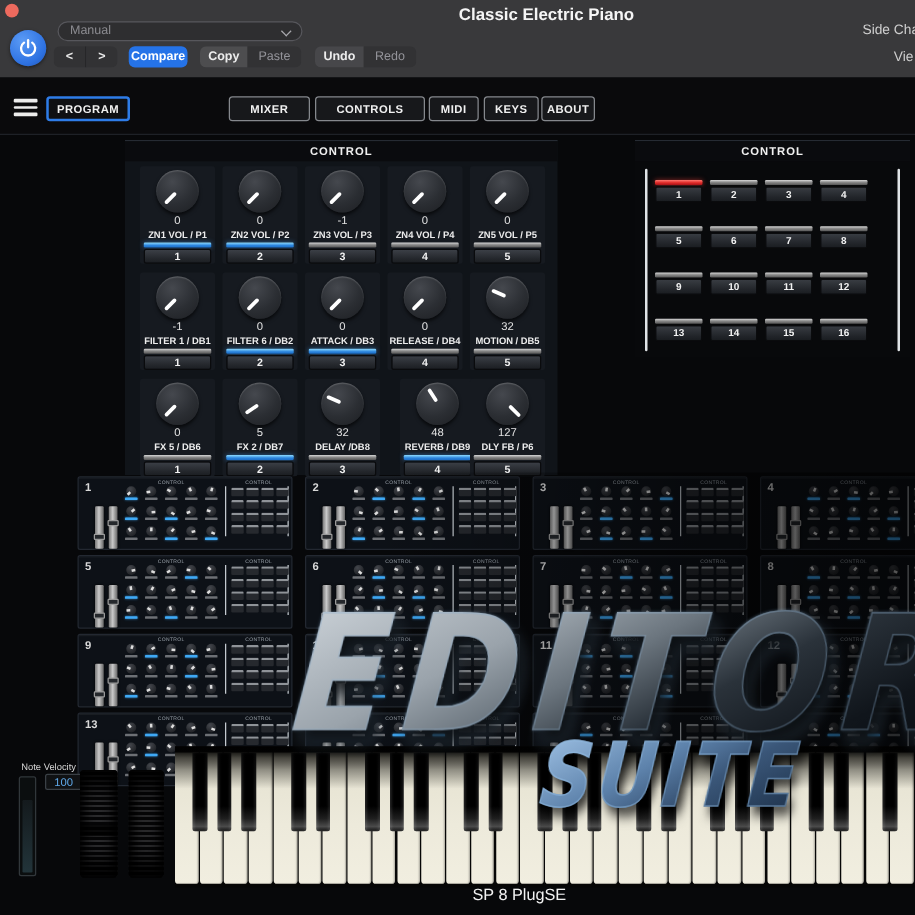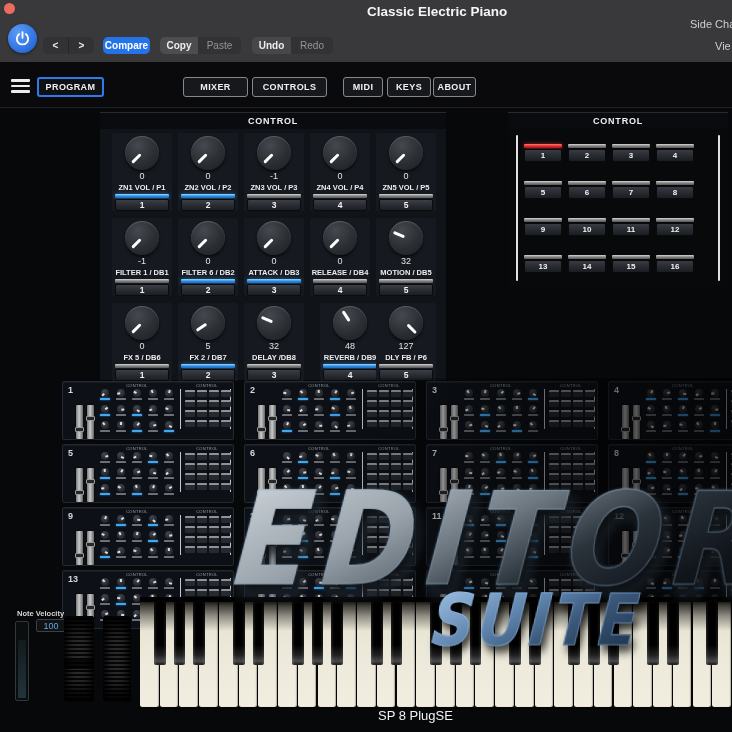--- a/index.html
+++ b/index.html
@@ -40,21 +40,21 @@
 
   
   #menubar{position:absolute;left:0;top:62px;width:732px;height:46px;background:#0a0a0c;border-bottom:1px solid #1e2127;}
   #hamburger{position:absolute;left:11px;top:79px;width:19px;}
   #hamburger div{height:2.5px;background:#ececec;border-radius:1px;margin-bottom:3px;}
   .nav-btn{position:absolute;top:77px;height:20px;border:1px solid #85888d;border-radius:3px;
            background:#17181b;color:#f0f0f0;font-size:9px;font-weight:bold;letter-spacing:.4px;
            display:flex;align-items:center;justify-content:center;}
   #tab-program{left:37px;width:67px;border:2px solid #2e7ce8;background:#0f1013;}
   #tab-mixer{left:183px;width:65px;}
-  #tab-controls{left:252px;width:75px;}
+  #tab-controls{left:252px;width:88px;}
   #tab-midi{left:343px;width:40px;}
   #tab-keys{left:387px;width:44px;}
   #tab-about{left:433px;width:43px;}
 
   
   #knob-panel{position:absolute;left:100px;top:112px;width:346px;height:268px;background:#101419;
               border-top:1px solid #262b33;}
   .panel-header{position:absolute;left:0;top:0;width:100%;height:16px;background:#0a0b0e;color:#f0f0f0;
                 font-size:9px;font-weight:bold;letter-spacing:.8px;text-align:center;line-height:16px;}
   .knob-cell{position:absolute;width:60px;height:78px;background:#161a20;border-radius:2px;}
@@ -99,21 +99,21 @@
   .mp-kptr{position:absolute;left:3.2px;top:0.5px;width:1.5px;height:3px;background:#ddd;transform-origin:50% 3.5px;}
   .mp-strip{position:absolute;width:10px;height:2px;background:#6d7075;border-radius:.5px;}
   .mp-strip.blue{background:#3fa9f5;box-shadow:0 0 2px rgba(63,169,245,.8);}
   .mp-line{position:absolute;top:7px;width:1px;height:40px;background:rgba(228,234,240,.85);}
   .mp-line.l{left:117px;} .mp-line.r{left:167px;}
   .mp-btn{position:absolute;width:10px;height:7px;background:#26292e;border-top:2px solid #8f9398;border-radius:1px;}
   #mini-vignette{position:absolute;left:60px;top:378px;width:672px;height:255px;z-index:12;pointer-events:none;
                  background:linear-gradient(95deg,rgba(0,0,0,0) 35%,rgba(0,0,0,.45) 70%,rgba(0,0,0,.62) 95%);}
 
   
-  #note-vel-label{position:absolute;left:17px;top:609px;font-size:7.5px;color:#d5d5d5;z-index:20;font-weight:bold;}
+  #note-vel-label{position:absolute;left:17px;top:609px;font-size:7.5px;color:#d5d5d5;z-index:20;}
   #vel-value{position:absolute;left:36px;top:619px;width:30px;height:13px;background:#101214;
              border:1px solid #3a4046;border-radius:2px;color:#5fa8e8;font-size:9px;text-align:center;
              line-height:12px;z-index:20;}
   #vel-fader{position:absolute;left:15px;top:621px;width:14px;height:80px;background:#0b0e0f;
              border:1px solid #31373b;border-radius:2px;z-index:20;}
   #vel-fill{position:absolute;left:2px;right:2px;bottom:2px;height:74%;
             background:linear-gradient(180deg,#141a1d,#22343a);border-radius:1px;}
   .wheel{position:absolute;top:616px;height:86px;border-radius:3px;z-index:20;
          background:repeating-linear-gradient(180deg,#2c2c2e 0 1.5px,#070708 1.5px 4px);
          box-shadow:inset 0 0 6px #000,inset 0 14px 14px rgba(0,0,0,.85),inset 0 -14px 14px rgba(0,0,0,.85);}
@@ -157,20 +157,24 @@
 
   <div id="toolbar">
     <div class="traffic-dot"></div>
     <div class="power-btn">
       <span style="display:flex;">
         <svg viewBox="0 0 24 24" width="17" height="17">
           <path d="M12 3v8" stroke="#fff" stroke-width="2.6" stroke-linecap="round" fill="none"></path>
           <path d="M7.4 5.8 a8 8 0 1 0 9.2 0" fill="none" stroke="#fff" stroke-width="2.6" stroke-linecap="round"></path>
         </svg>
       </span>
+    </div>
+    <div class="dropdown">
+      <span>Manual</span>
+      <span class="dd-chevron"></span>
     </div>
     <div class="seg-group" id="nav-arrows">
       <div class="seg">&lt;</div>
       <div class="divider"></div>
       <div class="seg">&gt;</div>
     </div>
     <div id="compare-btn">Compare</div>
     <div class="seg-group" id="copy-group">
       <div class="seg bold a">Copy</div>
       <div class="seg dim b">Paste</div>

